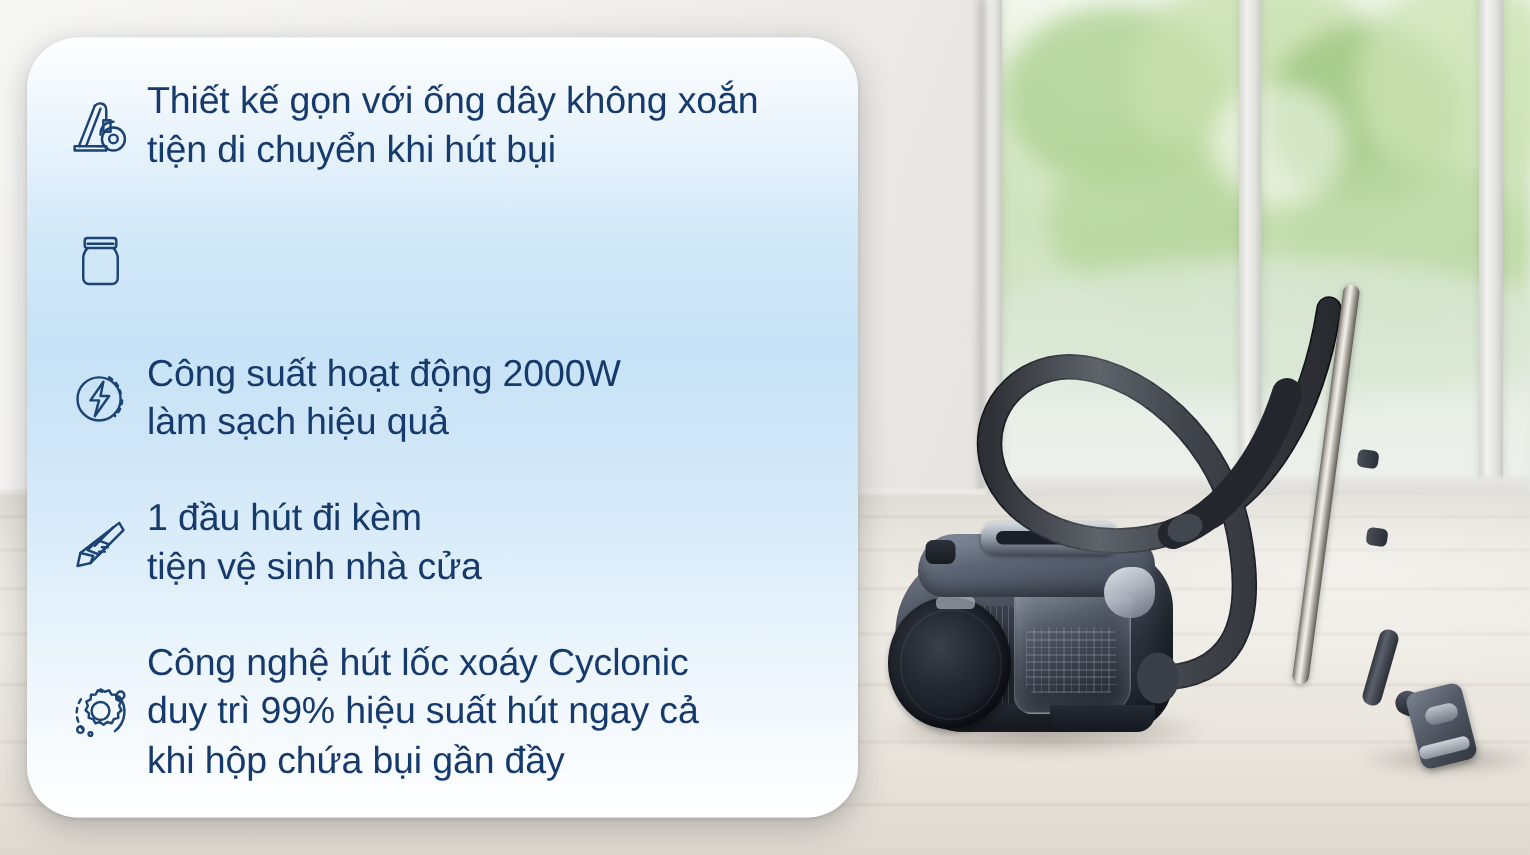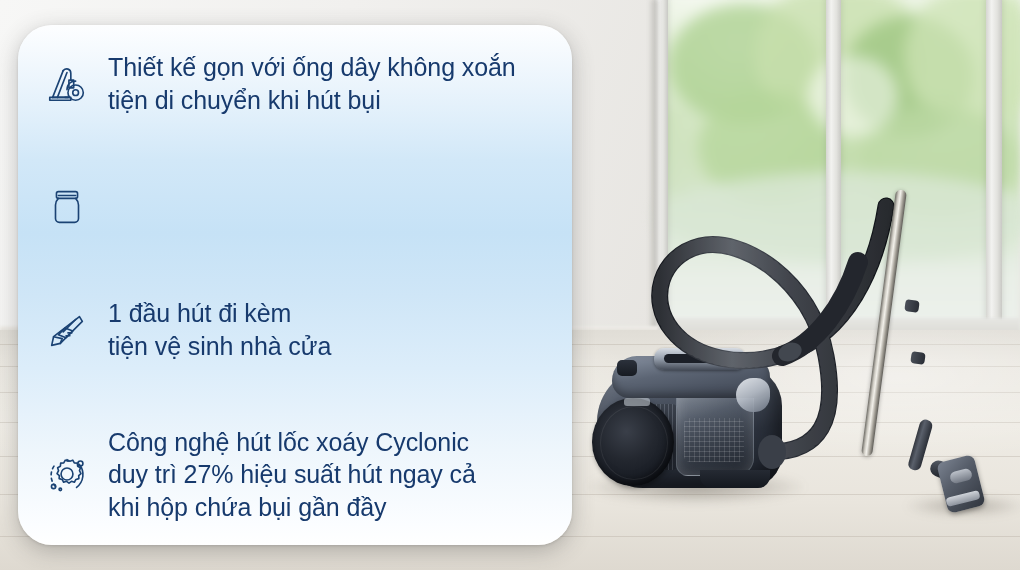--- a/index.html
+++ b/index.html
@@ -320,21 +320,21 @@
     box-sizing: border-box;
     padding: 26px 22px 22px 22px;
     display: flex;
     flex-direction: column;
     justify-content: space-between;
   }
 
   .feature {
     display: flex;
     align-items: center;
-    gap: 14px;
+    gap: 4px;
   }
   .feature-icon {
     flex: 0 0 54px;
     width: 54px;
     height: 54px;
     display: flex;
     align-items: center;
     justify-content: center;
   }
   .feature-icon svg {
@@ -466,20 +466,32 @@
     <div class="feature">
       <span class="feature-icon">
         <svg viewBox="0 0 48 48" fill="none" stroke="#1b4374" stroke-width="1.7" stroke-linecap="round" stroke-linejoin="round">
           <rect x="13" y="8" width="22" height="7" rx="2"></rect>
           <path d="M15 12 h18"></path>
           <path d="M15 15 c-2 2-3 4-3 7 v14 a4 4 0 0 0 4 4 h16 a4 4 0 0 0 4-4 V22 c0-3-1-5-3-7"></path>
         </svg>
       </span>
     </div>
 
+    <div class="feature">
+      <span class="feature-icon">
+        <svg viewBox="0 0 48 48" fill="none" stroke="#1b4374" stroke-width="1.7" stroke-linecap="round" stroke-linejoin="round">
+          <circle cx="23" cy="25" r="15"></circle>
+          <path d="M30 10 a16 16 0 0 1 8 11" stroke-dasharray="2.6 3.4"></path>
+          <path d="M39 26 a16 16 0 0 1 -5 11" stroke-dasharray="2.6 3.4"></path>
+          <path d="M26 13 L17 26 h6 l-3 11 10-14 h-6 z"></path>
+        </svg>
+      </span>
+      <div class="feature-text">Công suất hoạt động 2000W
+làm sạch hiệu quả</div>
+    </div>
 
     <div class="feature">
       <span class="feature-icon">
         <svg viewBox="0 0 48 48" fill="none" stroke="#1b4374" stroke-width="1.7" stroke-linecap="round" stroke-linejoin="round">
           <path d="M37 10 L40 15 L17 38 L8 40 L10 31 Z"></path>
           <path d="M10 31 L19 33 L17 38"></path>
           <path d="M33 13 L20 26"></path>
           <path d="M22 22 l8 3 -7 7 -8-3 z"></path>
           <path d="M25 27 h4"></path>
           <path d="M23 30 h4"></path>
@@ -495,18 +507,18 @@
           <path d="M24 9 l3 1.6 3-1 1.6 2.9 3.2 .2 .3 3.2 2.9 1.6 -1 3 1.6 3 -2.4 2.1 .2 3.2 -3.1 .9 -1.6 2.9 -3-1 -2.6 1.9 -2.6-1.9 -3 1 -1.6-2.9 -3.1-.9 .2-3.2 -2.4-2.1 1.6-3 -1-3 2.9-1.6 .3-3.2 3.2-.2 1.6-2.9 3 1 z"></path>
           <circle cx="24" cy="24" r="6.2"></circle>
           <path d="M37 14 a17 17 0 0 1 -3 24"></path>
           <path d="M12 37 a17 17 0 0 1 -1 -22" stroke-dasharray="3 3.6"></path>
           <circle cx="38" cy="13" r="2.6"></circle>
           <circle cx="10" cy="37" r="2.2"></circle>
           <circle cx="17" cy="40" r="1.3"></circle>
         </svg>
       </span>
       <div class="feature-text">Công nghệ hút lốc xoáy Cyclonic
-duy trì 27% hiệu suất hút ngay cả
+duy trì 99% hiệu suất hút ngay cả
 khi hộp chứa bụi gần đầy</div>
     </div>
 
   </div>
 </div>
 
 </body></html>

